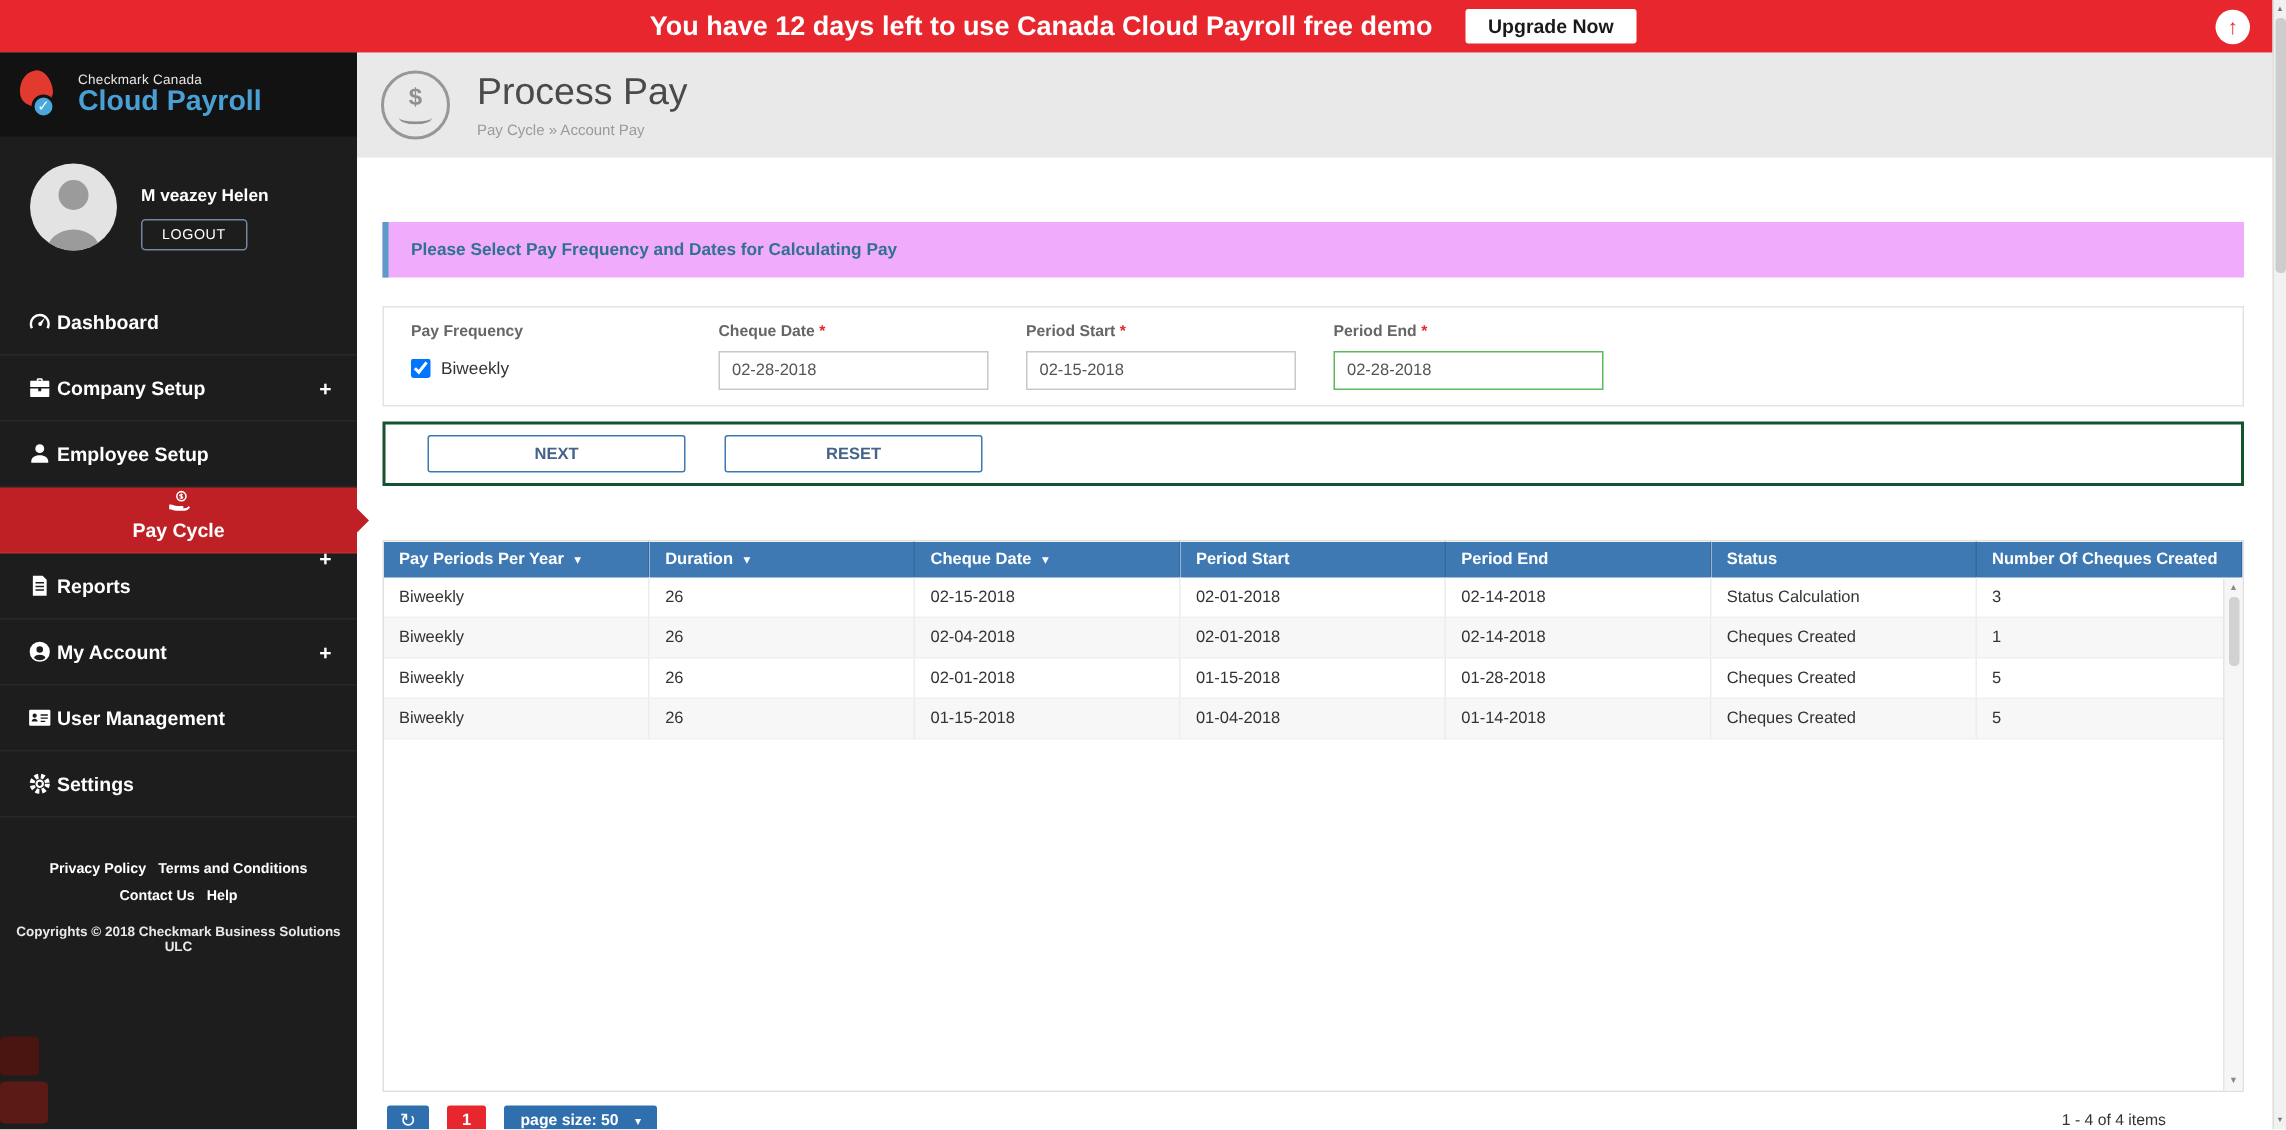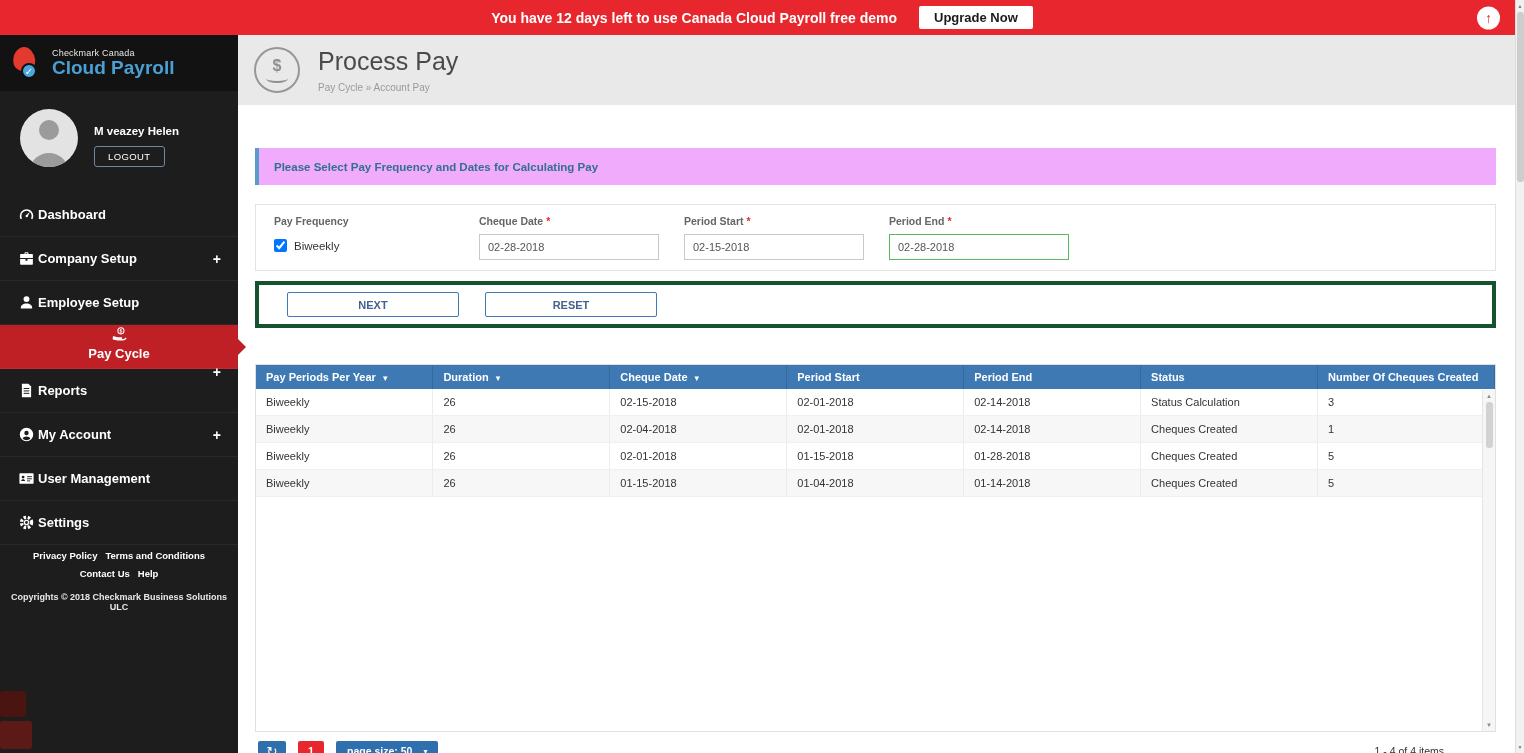--- a/index.html
+++ b/index.html
@@ -1,20 +1,20 @@
 <!DOCTYPE html>
 <html><head>
 <meta charset="utf-8">
 <style>
   * { box-sizing: border-box; margin: 0; padding: 0; }
   html,body { width:1524px; height:753px; overflow:hidden; font-family:"Liberation Sans","DejaVu Sans",sans-serif; background:#fff; position:relative; }
 
   
   .banner { height:35px; background:#e8262d; display:flex; align-items:center; justify-content:center; gap:22px; position:relative; }
-  .banner-text { color:#fff; font-size:14px; font-weight:600; }
+  .banner-text { color:#fff; font-size:18px; font-weight:600; }
   .upgrade-btn { background:#fff; color:#1a1a1a; font-weight:bold; font-size:13px; padding:4px 15px; border:none; border-radius:2px; cursor:pointer; font-family:inherit; }
   .scroll-top-btn { position:absolute; right:24px; top:50%; transform:translateY(-50%); width:23px; height:23px; border-radius:50%; background:#fff; color:#e8262d; display:flex; align-items:center; justify-content:center; font-size:14px; font-weight:bold; cursor:pointer; }
 
   .shell { display:flex; height:718px; }
 
   
   .sidebar { width:238px; background:#1d1d1d; color:#fff; flex-shrink:0; position:relative; z-index:5; }
   .brand { height:56px; background:#121212; display:flex; align-items:center; padding-left:13px; gap:9px; }
   .brand-icon { position:relative; width:30px; height:32px; }
   .leaf { width:22px; height:24px; background:#e23a2e; border-radius:55% 45% 50% 50%/60% 60% 40% 40%; transform:rotate(-8deg); }
@@ -31,21 +31,21 @@
   .logout-btn { background:transparent; border:1px solid #6f87a0; color:#fff; font-size:9.5px; padding:4px 13px; border-radius:3px; cursor:pointer; font-family:inherit; letter-spacing:.4px; }
 
   .menu { margin-top:6px; }
   .menu-item { height:44px; display:flex; align-items:center; padding:0 17px; gap:3px; font-size:13px; font-weight:bold; color:#fff; border-bottom:1px solid rgba(255,255,255,.05); cursor:pointer; position:relative; }
   .menu-item.active { background:#bf2026;flex-direction:column; }
   .menu-item.active::after { content:""; position:absolute; right:-8px; top:50%; transform:translateY(-50%); border-top:8px solid transparent; border-bottom:8px solid transparent; border-left:8px solid #bf2026; }
   .menu-icon { width:18px; height:18px; display:flex; align-items:center; justify-content:center; flex-shrink:0; }
   .menu-icon svg { width:17px; height:17px; }
   .plus { margin-left:auto; font-size:14px; font-weight:bold; }
 
-  .sidebar-footer { padding:0 8px; text-align:center; }
+  .sidebar-footer { margin-top:24px; padding:0 8px; text-align:center; }
   .flink { font-size:9.5px; font-weight:bold; color:#fff; margin:0 4px; cursor:pointer; display:inline-block; line-height:1.5; }
   .copyright { margin-top:10px; font-size:9px; font-weight:bold; color:#e8e8e8; }
   .deco1 { position:absolute; left:0; bottom:36px; width:26px; height:26px; background:#4a1411; border-radius:3px; }
   .deco2 { position:absolute; left:0; bottom:4px; width:32px; height:28px; background:#5c1a16; border-radius:3px; }
 
   
   .main { flex:1; display:flex; flex-direction:column; background:#fff; overflow:hidden; }
   .page-header { height:70px; background:#e9e9e9; display:flex; align-items:center; padding-left:16px; gap:18px; flex-shrink:0; }
   .ph-icon { width:46px; height:46px; border:2px solid #979797; border-radius:50%; position:relative; display:flex; align-items:center; justify-content:center; flex-shrink:0; }
   .ph-dollar { font-size:16px; color:#8f8f8f; font-weight:bold; margin-top:-8px; }
@@ -58,21 +58,21 @@
 
   .form-panel { margin-top:19px; border:1px solid #e3e3e3; padding:10px 18px 10px; display:flex; flex-shrink:0; }
   .fg { width:205px; }
   .flabel { font-size:10.5px; color:#666; font-weight:bold; margin-bottom:7px; }
   .req { color:#e8262d; margin-left:3px; }
   .cbrow { display:flex; align-items:center; gap:7px; font-size:11.5px; color:#333; margin-top:12px; cursor:pointer; }
   .cb { width:13px; height:13px; cursor:pointer; }
   .input { width:180px; height:26px; border:1px solid #c8c8c8; padding:0 8px; font-size:11px; color:#555; font-family:inherit; }
   .input.focused { border:1px solid #5cb85c; outline:none; }
 
-  .btn-panel { margin-top:10px; border:4px solid #14532d; padding:7px 0 7px 28px; display:flex; gap:26px; flex-shrink:0; }
+  .btn-panel { margin-top:10px; border:2px solid #14532d; padding:7px 0 7px 28px; display:flex; gap:26px; flex-shrink:0; }
   .outline-btn { width:172px; height:25px; border:1px solid #3e79b4; background:#fff; color:#44628b; font-size:11px; font-weight:600; cursor:pointer; font-family:inherit; border-radius:2px; }
 
   
   .table-wrap { margin-top:36px; border:1px solid #e0e0e0; height:368px; position:relative; flex-shrink:0; overflow:hidden; background:#fff; }
   table.ptable { width:100%; border-collapse:collapse; table-layout:fixed; }
   .ptable th { background:#3e79b4; color:#fff; font-size:11px; font-weight:bold; text-align:left; padding:6px 10px; border-right:1px solid #356a9e; height:24px; white-space:nowrap; overflow:hidden; }
   .sort-arrow { margin-left:7px; font-size:9px; }
   .ptable td { font-size:11px; color:#333; padding:7px 10px; border-right:1px solid #ececec; border-bottom:1px solid #f0f0f0; white-space:nowrap; overflow:hidden; }
   .ptable tbody tr:nth-child(even) td { background:#f7f7f7; }
   .tscroll { position:absolute; top:25px; right:0; bottom:0; width:13px; background:#f6f6f6; border-left:1px solid #e5e5e5; display:flex; flex-direction:column; align-items:center; }

